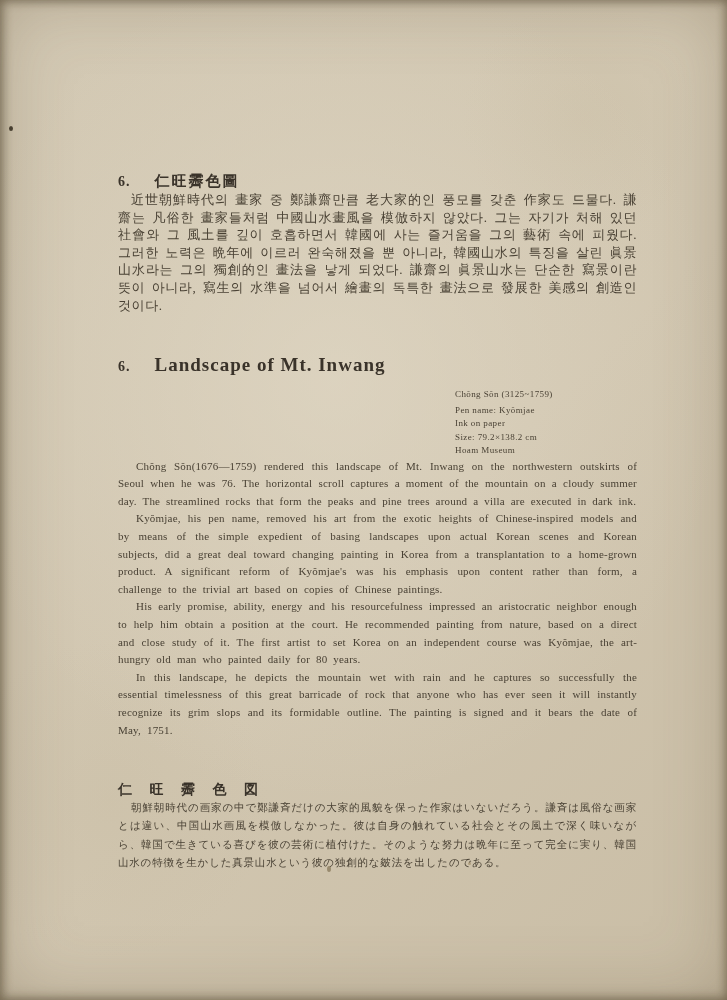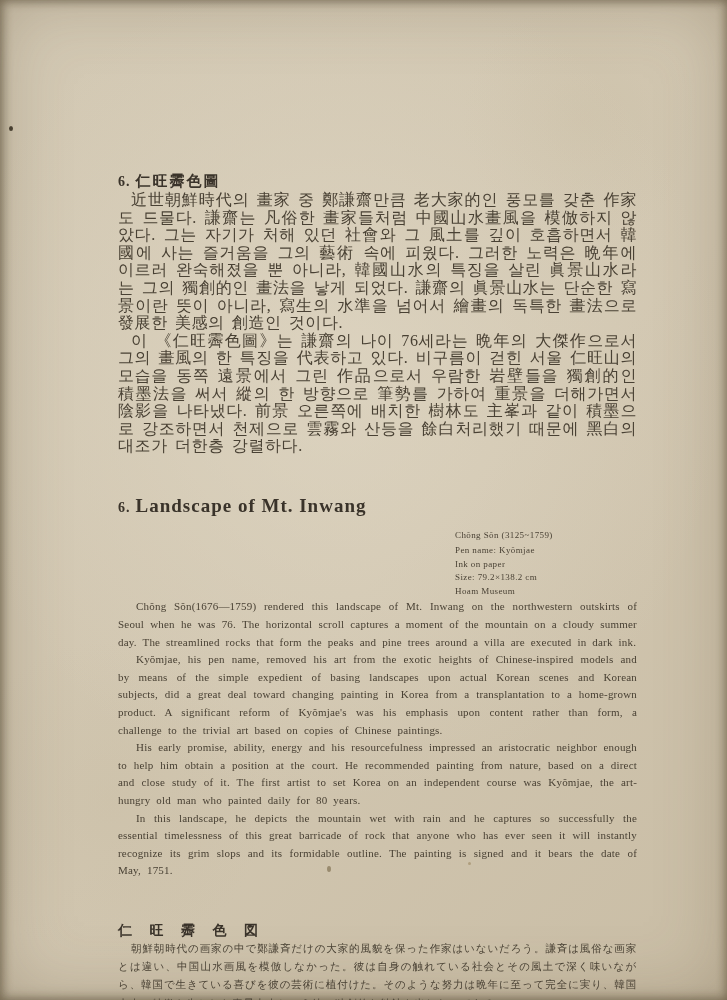--- a/index.html
+++ b/index.html
@@ -18,26 +18,26 @@
     box-shadow:
       inset 0 0 70px rgba(92,76,50,.28),
       inset 4px 0 10px rgba(70,58,36,.30),
       inset -3px 0 8px rgba(70,58,36,.18),
       inset 0 -4px 12px rgba(70,58,36,.22),
       inset 0 4px 10px rgba(70,58,36,.16);
   }
   .content{position:absolute;left:118px;width:519px;top:0;color:#453d31;}
   .heading{display:flex;align-items:baseline;color:#3a332a;font-weight:bold;}
   .heading .num{font-size:14px;letter-spacing:1px;}
-  .heading .title{margin-left:5px;font-size:15px;letter-spacing:2px;}
+  .heading .title{margin-left:24px;font-size:15px;letter-spacing:2px;}
   .heading-en .title{letter-spacing:1px;font-size:19px;}
   .credit{width:fit-content;margin-left:337px;font-size:9px;line-height:13.5px;color:#4a4235;letter-spacing:.4px;}
   .credit .line1{margin-bottom:2px;}
   p.body-ko{
-    margin:0;font-size:16px;line-height:17.6px;text-align:justify;
+    margin:0;font-size:13px;line-height:17.6px;text-align:justify;
     text-indent:13px;letter-spacing:.6px;word-spacing:2.5px;color:#494134;
   }
   p.body-en{
     margin:0;font-size:11px;line-height:17.6px;text-align:justify;
     text-indent:18px;letter-spacing:.2px;word-spacing:3px;color:#494134;
   }
   p.body-ja{
     margin:0;font-size:10.5px;line-height:18.2px;text-align:justify;
     text-indent:13px;letter-spacing:.8px;color:#494134;
   }
@@ -66,21 +66,20 @@
 
   <div class="content">
 
     <div class="heading mt-head-ko">
       <span class="num">6.</span>
       <span class="title">仁旺霽色圖</span>
     </div>
 
 
     <p class="body-ko mt-p1-ko">近世朝鮮時代의 畫家 중 鄭謙齋만큼 老大家的인 풍모를 갖춘 作家도 드물다. 謙齋는 凡俗한 畫家들처럼 中國山水畫風을 模倣하지 않았다. 그는 자기가 처해 있던 社會와 그 風土를 깊이 호흡하면서 韓國에 사는 즐거움을 그의 藝術 속에 피웠다. 그러한 노력은 晩年에 이르러 완숙해졌을 뿐 아니라, 韓國山水의 특징을 살린 眞景山水라는 그의 獨創的인 畫法을 낳게 되었다. 謙齋의 眞景山水는 단순한 寫景이란 뜻이 아니라, 寫生의 水準을 넘어서 繪畫의 독특한 畫法으로 發展한 美感의 創造인 것이다.</p>
-    <p class="body-ko mt-p2-ko">이 《仁旺霽色圖》는 謙齋의 나이 76세라는 晩年의 大傑作으로서 그의 畫風의 한 특징을 代表하고 있다. 비구름이 걷힌 서울 仁旺山의 모습을 동쪽 遠景에서 그린 作品으로서 우람한 岩壁들을 獨創的인 積墨法을 써서 縱의 한 방향으로 筆勢를 가하여 重景을 더해가면서 陰影을 나타냈다. 前景 오른쪽에 배치한 樹林도 主峯과 같이 積墨으로 강조하면서 천제으로 雲霧와 산등을 餘白처리했기 때문에 黑白의 대조가 더한층 강렬하다.</p>
 
     <div class="heading heading-en mt-head-en">
       <span class="num">6.</span>
       <span class="title">Landscape of Mt. Inwang</span>
     </div>
 
     <div class="credit mt-credit-en">
       <div class="line1">Chŏng Sŏn (3125~1759)</div>
       <div>Pen name: Kyŏmjae</div>
       <div>Ink on paper</div>

